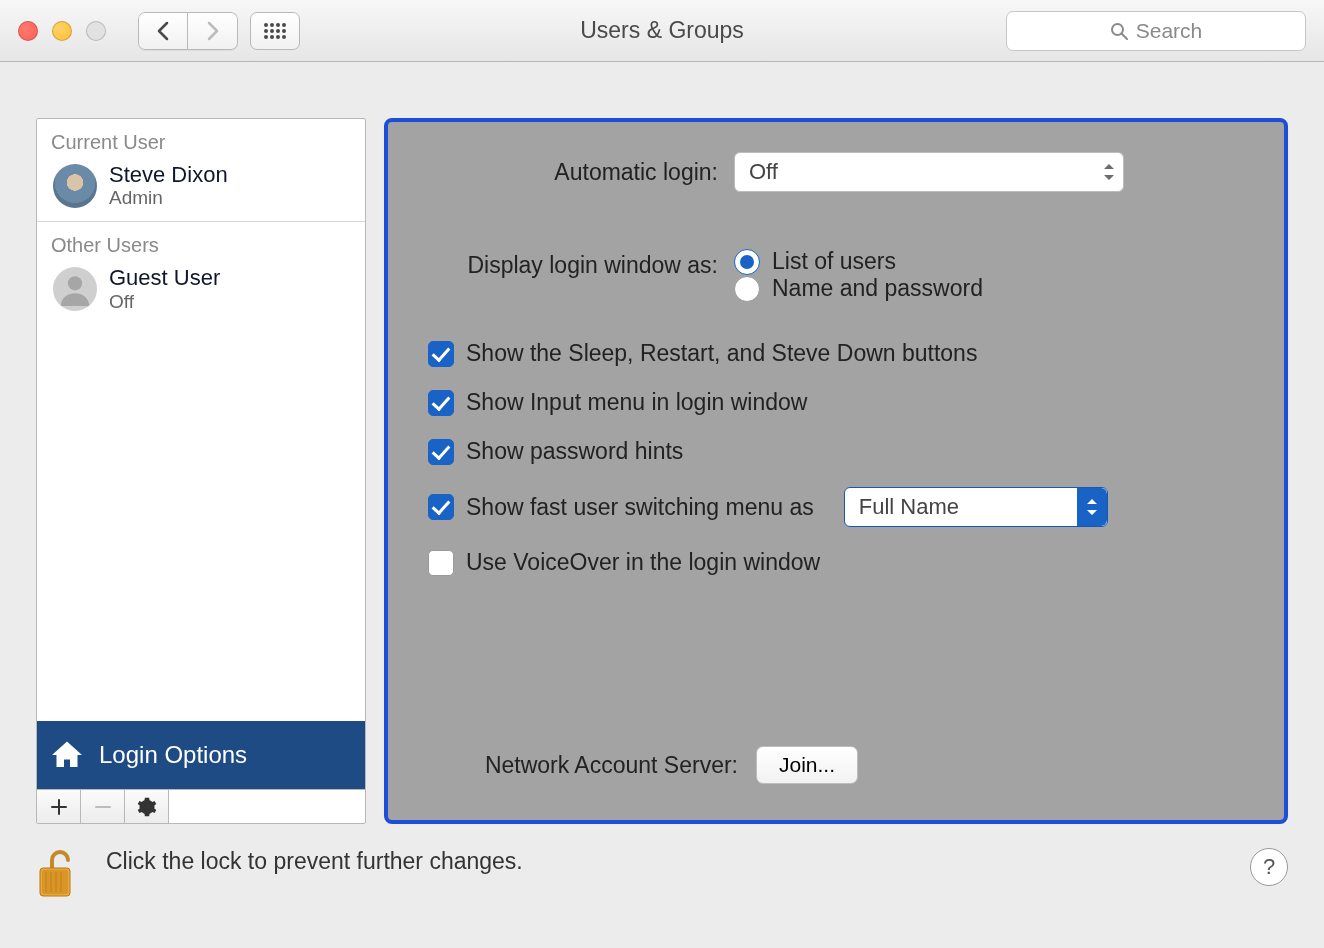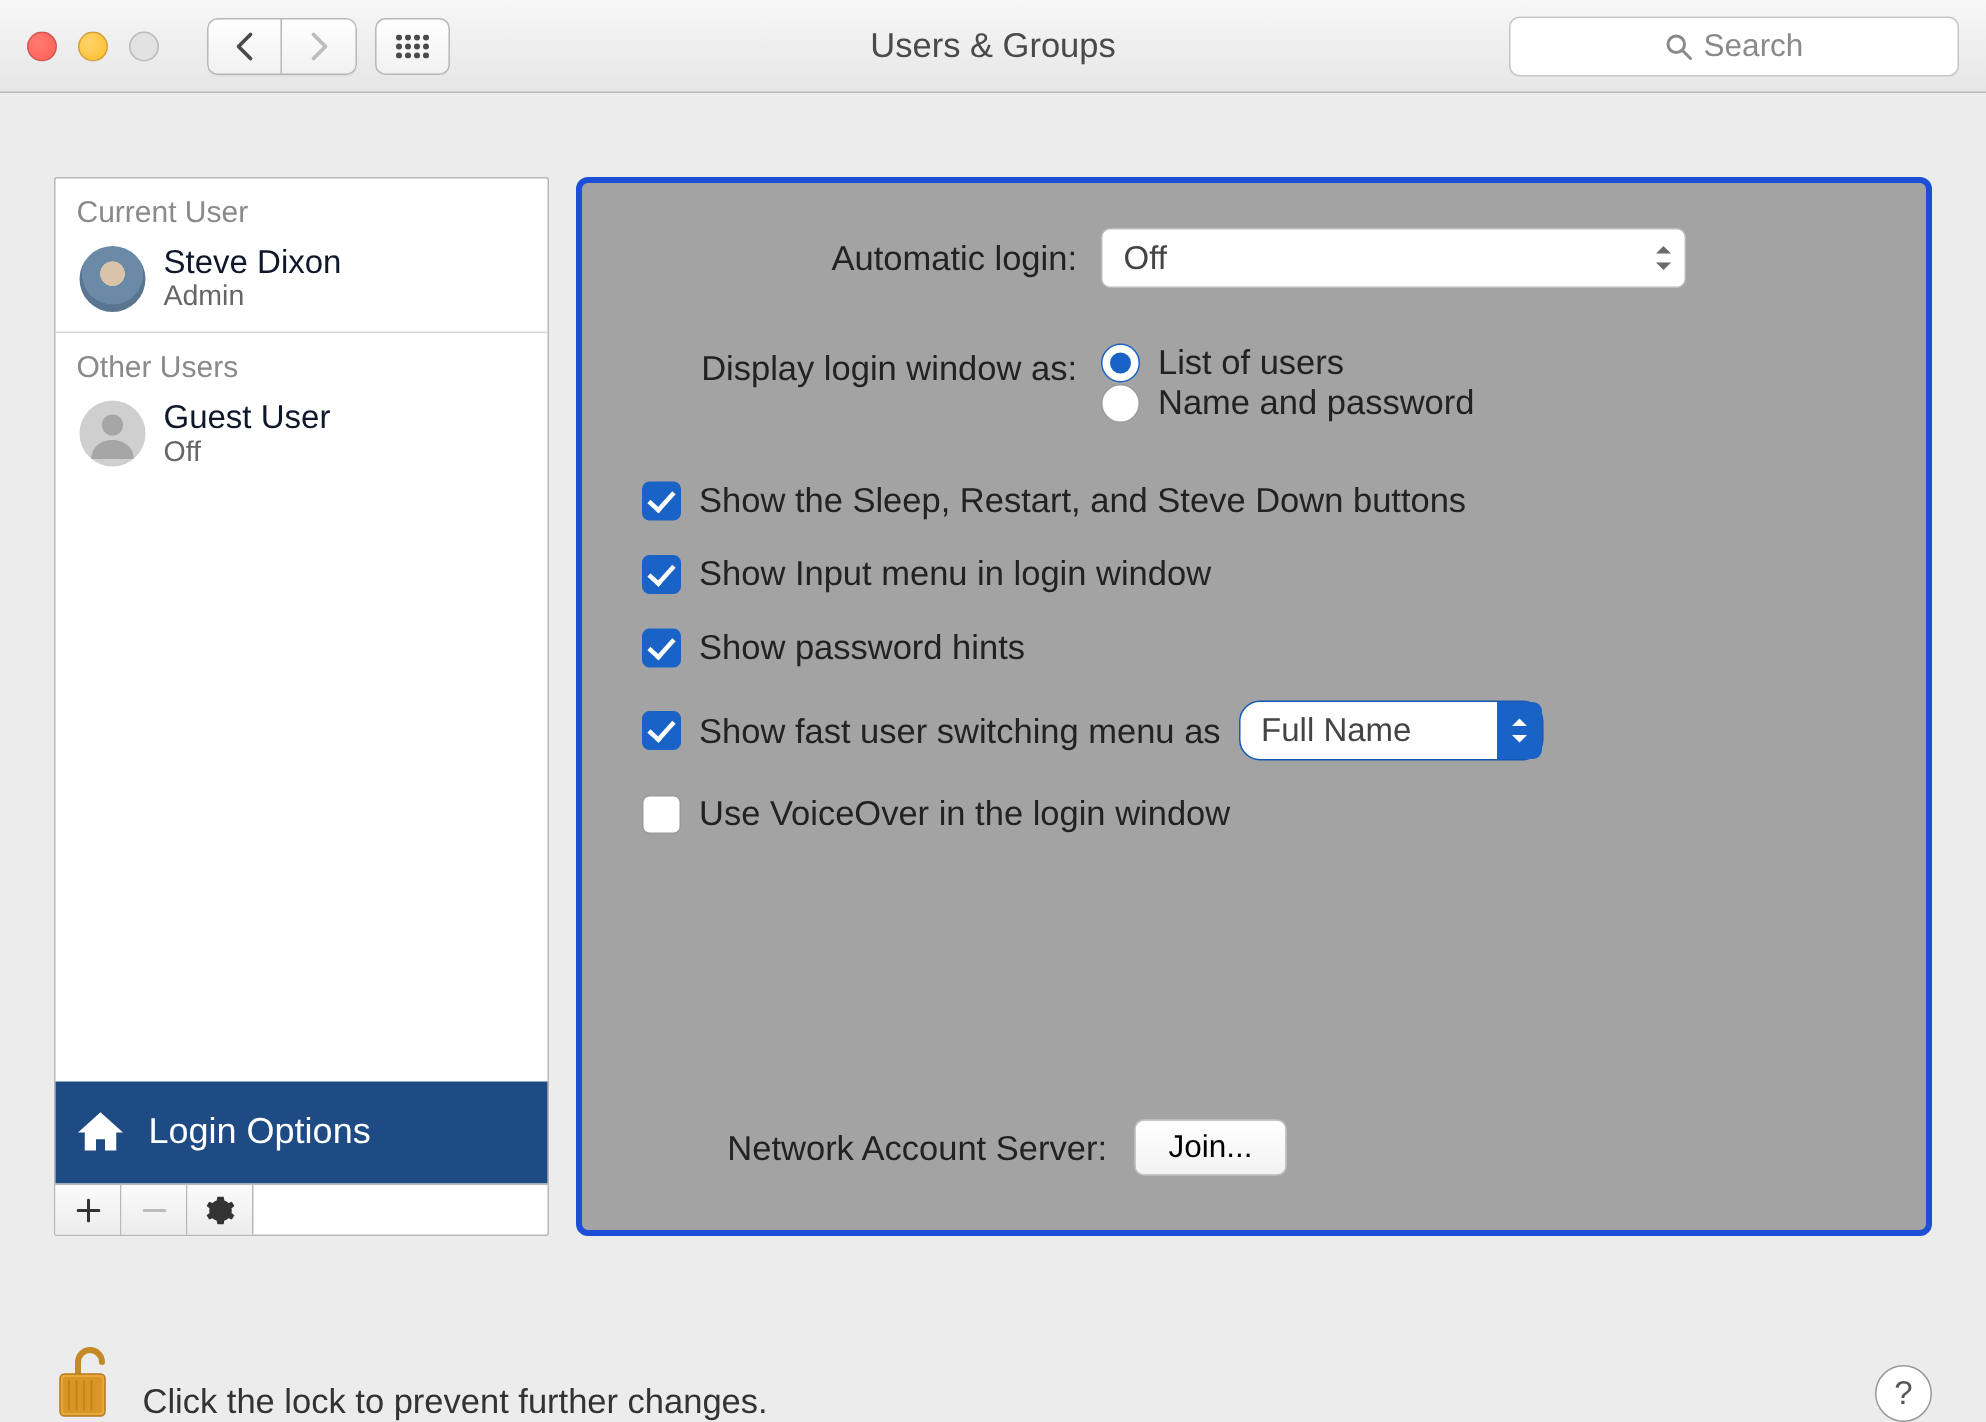--- a/index.html
+++ b/index.html
@@ -203,23 +203,23 @@
   .opt { display:flex; align-items:center; gap:12px; }
   .btn {
     height:38px; padding:0 22px;
     border:1px solid #bdbdbd; border-radius:7px;
     background:linear-gradient(#ffffff,#f2f2f2);
     font-size:21px; cursor:pointer;
   }
 
   .footer {
     height: 100px;
-    display:flex; align-items:flex-end;
+    display:flex; align-items:flex-start;
     padding: 0 36px;
-    gap: 17px;
+    gap: 28px;
     font-size: 23px;
     color:#333;
   }
   .help {
     margin-left:auto;
     width:38px; height:38px;
     border:1.5px solid #9a9a9a; border-radius:50%;
     background:#fff;
     font-size:22px; color:#555;
     cursor:pointer;
@@ -333,21 +333,21 @@
       <div class="row" style="gap:16px;">
         <div style="width:290px;" class="label-right">Automatic login:</div>
         <div class="popup" style="width:390px;">
           <span>Off</span>
           <svg class="arrows" width="12" height="18" viewBox="0 0 12 18">
               <path d="M6 1 L1 6h10zM6 17l5-5H1z" fill="#6b6b6b"></path>
             </svg>
         </div>
       </div>
 
-      <div class="row" style="gap:16px; margin-top:36px; align-items:flex-start;">
+      <div class="row" style="gap:16px; margin-top:56px; align-items:flex-start;">
         <div style="width:290px; padding-top:4px;" class="label-right">Display login window as:</div>
         <div style="display:flex; flex-direction:column; gap:0;">
           <label class="opt">
             <input type="radio" class="radio" name="dlw" checked="" style="">
             <span>List of users</span>
           </label>
           <label class="opt">
             <input type="radio" class="radio" name="dlw" style="">
             <span>Name and password</span>
           </label>
@@ -363,21 +363,21 @@
           <input type="checkbox" class="checkbox" checked="" style="">
           <span>Show Input menu in login window</span>
         </label>
         <label class="opt">
           <input type="checkbox" class="checkbox" checked="" style="">
           <span>Show password hints</span>
         </label>
         <div class="opt">
           <input type="checkbox" class="checkbox" checked="" style="">
           <span>Show fast user switching menu as</span>
-          <div class="popup blue" style="width:203px; border-radius:14px;">
+          <div class="popup blue" style="width:264px; margin-left:18px;">
             <span>Full Name</span>
             <span class="arrows-box">
               <svg width="12" height="18" viewBox="0 0 12 18">
                   <path d="M6 1 L1 6h10zM6 17l5-5H1z" fill="#fff"></path>
                 </svg>
             </span>
           </div>
         </div>
         <label class="opt">
           <input type="checkbox" class="checkbox" style="">

